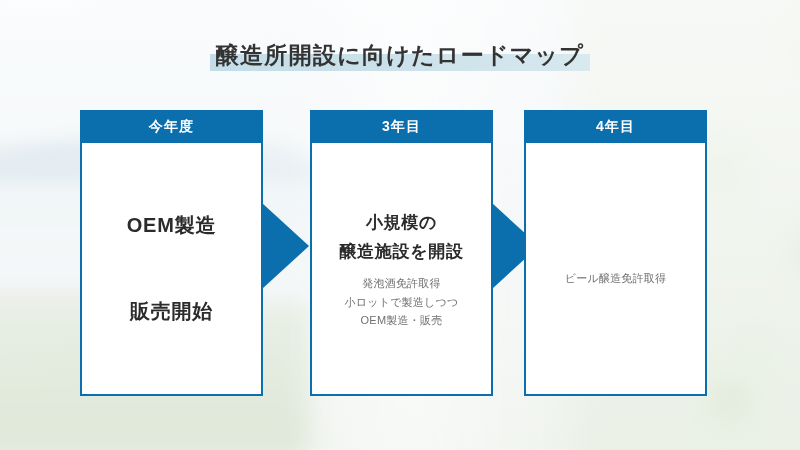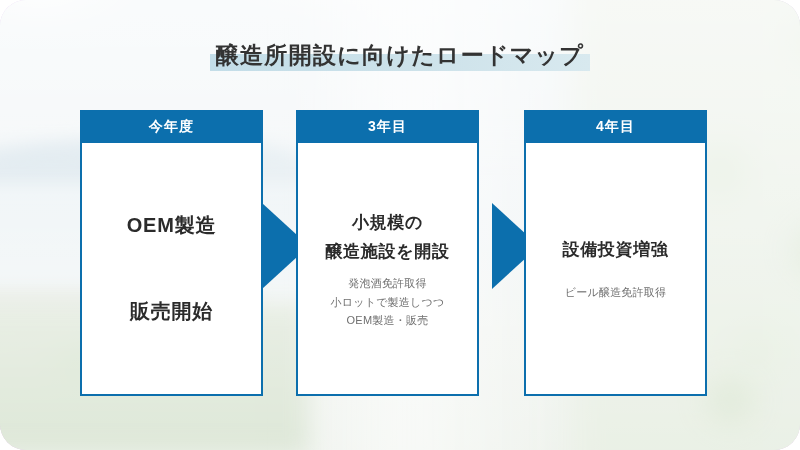--- a/index.html
+++ b/index.html
@@ -1,18 +1,18 @@
 <!DOCTYPE html>
 <html><head>
 <meta charset="utf-8">
 <style>
   html,body{margin:0;padding:0;}
   body{width:800px;height:450px;overflow:hidden;font-family:"Liberation Sans","DejaVu Sans",sans-serif;}
 
-  #slide{position:relative;width:800px;height:450px;overflow:hidden;background:#f0abfc;border-radius:26px;}
+  #slide{position:relative;width:800px;height:450px;overflow:hidden;background:#f0abfc;}
 
   
   .bg-layer{position:absolute;inset:-40px;}
   .bg-base{
     background:
       linear-gradient(180deg,#eef3f5 0%, #e9eff2 30%, #e6edef 52%, #e9eee8 70%, #e4ebe1 100%);
   }
   .bg-sky{
     top:-40px;height:230px;left:-40px;right:-40px;position:absolute;
     background:
@@ -91,21 +91,21 @@
   #title .hl{
     position:absolute;left:0;right:0;bottom:1px;height:17px;
     background:linear-gradient(90deg,#c3dde8 0%, #cde2ea 55%, #d8e9ef 100%);
     z-index:0;
   }
   #title .txt{position:relative;z-index:1;}
 
   
   .col{position:absolute;top:110px;width:183px;height:288px;}
   #col0{left:80px;}
-  #col1{left:296px;}
+  #col1{left:310px;}
   #col2{left:524px;}
 
   .col-header{
     height:33px;background:#0c6fad;color:#ffffff;
     display:flex;align-items:center;justify-content:center;
     font-size:14px;font-weight:700;letter-spacing:.08em;
   }
   .col-body{
     height:253px;background:#ffffff;
     border:2px solid #0c6fad;border-top:none;
@@ -191,18 +191,17 @@
     <svg viewBox="0 0 47 86" preserveAspectRatio="none">
       <polygon points="0,0 47,43 0,86" fill="#0c6fad"></polygon>
     </svg>
   </div>
 
   <div class="col" id="col2">
     <div class="col-header">
       <span>4年目</span>
     </div>
     <div class="col-body">
-      <div class="body-main">設備投資増強</div>
       <div class="body-sub">ビール醸造免許取得</div>
     </div>
   </div>
 
 </div>
 
 </body></html>

